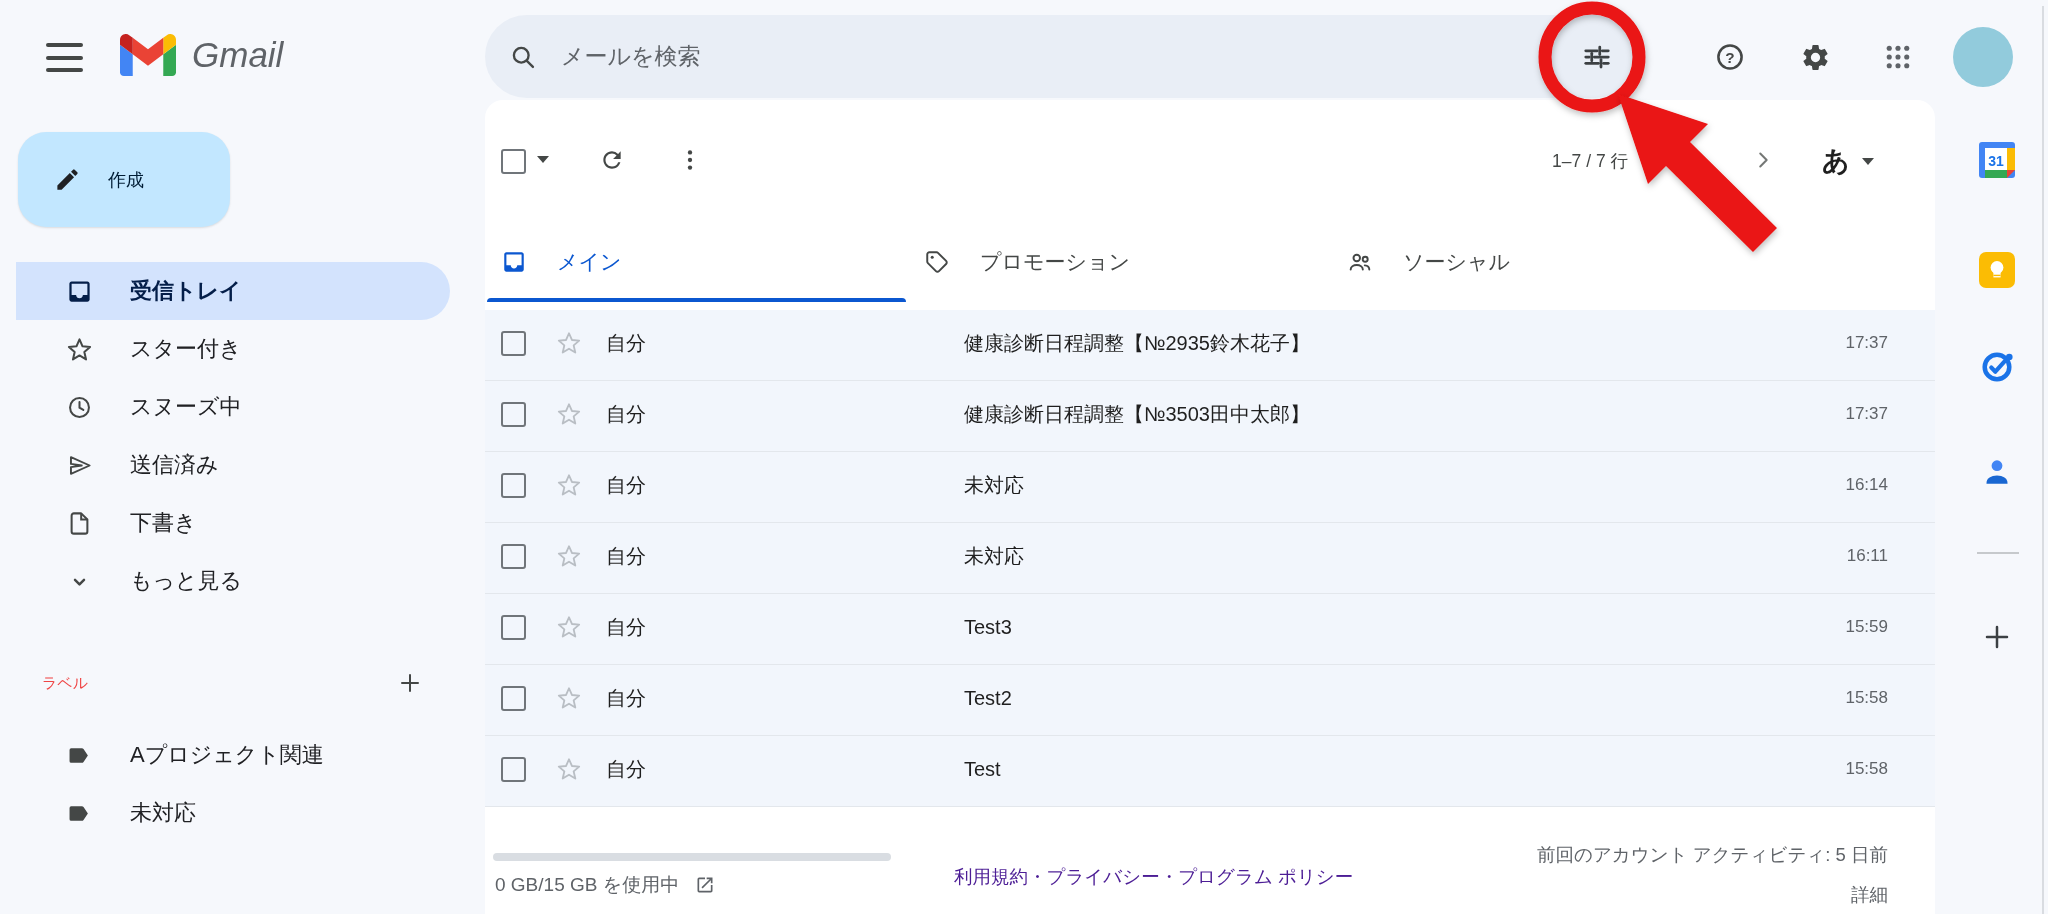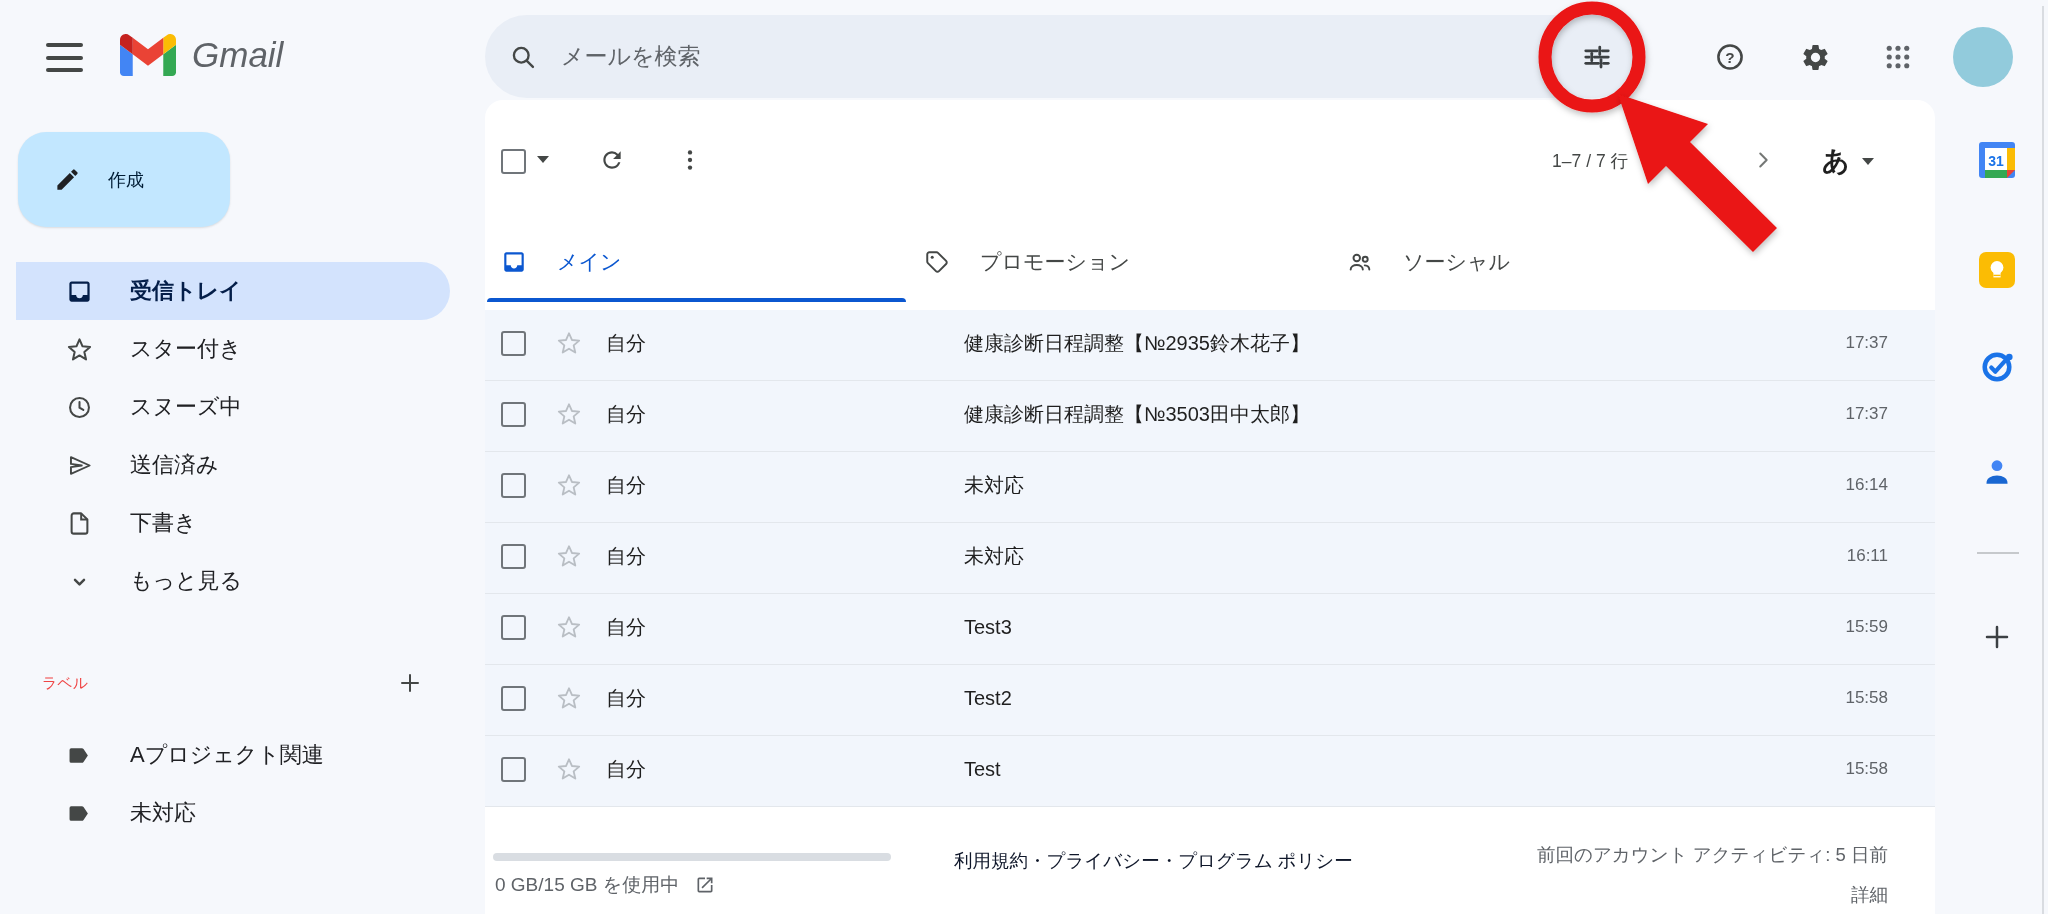--- a/index.html
+++ b/index.html
@@ -55,21 +55,21 @@
   .rows{position:absolute;left:0;top:210px;width:1450px;}
   .row{height:71px;background:var(--row-bg,#f2f6fc);border-bottom:1px solid #e3e7ec;
        display:flex;align-items:center;padding:0 47px 4px 16px;box-sizing:border-box;cursor:pointer;}
   .row .star{margin-left:30px;flex:none;display:flex;cursor:pointer;}
   .row .sender{margin-left:24px;width:358px;font-size:20px;color:#1f1f1f;white-space:nowrap;}
   .row .subject{flex:1;font-size:20px;color:#1f1f1f;white-space:nowrap;overflow:hidden;}
   .row .time{font-size:17px;font-weight:500;color:#5f6368;white-space:nowrap;}
 
   .storage-bar{position:absolute;left:8px;top:753px;width:398px;height:8px;border-radius:4px;background:#d9dde2;}
   .storage-line{position:absolute;left:10px;top:772px;display:flex;align-items:center;gap:16px;font-size:19px;color:#5f6368;text-align:right;}
-  .policies{position:absolute;left:469px;top:748px;font-size:18.5px;color:#0f172a;white-space:nowrap;cursor:pointer;font-family:Liberation Serif, serif;}
+  .policies{position:absolute;left:469px;top:764px;font-size:18.5px;color:#4c1d95;white-space:nowrap;cursor:pointer;}
   .activity{position:absolute;right:47px;top:742px;font-size:18.5px;color:#5f6368;white-space:nowrap;text-align:right;}
   .details{position:absolute;right:47px;top:782px;font-size:18.5px;color:#5f6368;cursor:pointer;}
 
   
   .rail-btn{position:absolute;width:44px;height:44px;display:flex;align-items:center;justify-content:center;cursor:pointer;}
   .rail-div{position:absolute;left:1977px;top:552px;width:42px;height:2px;background:#c6c9cc;}
 
   .annotation{left:0;top:0;width:2048px;height:914px;pointer-events:none;z-index:40;}
 </style>
 </head>

